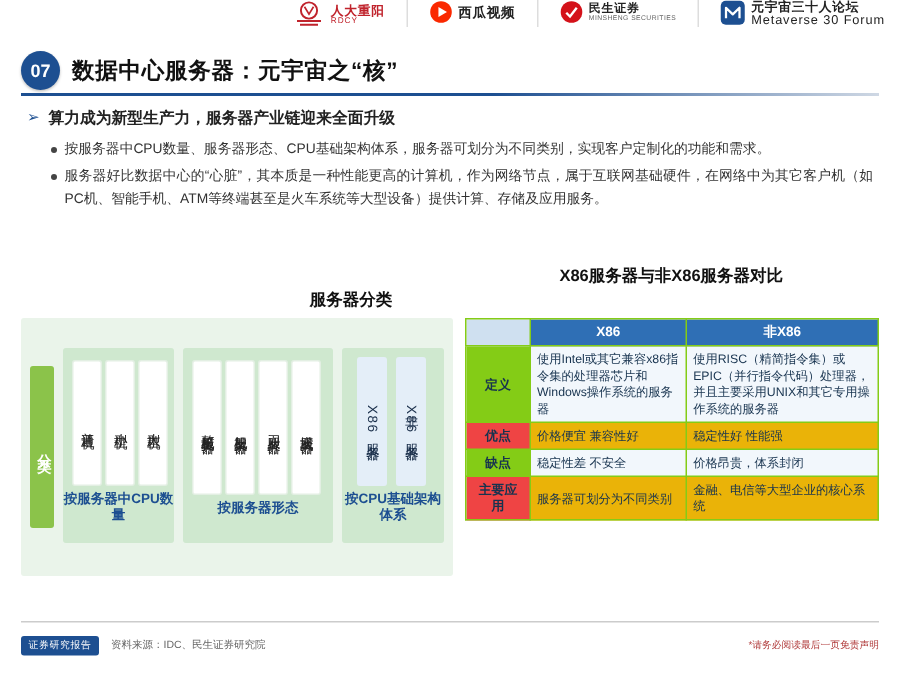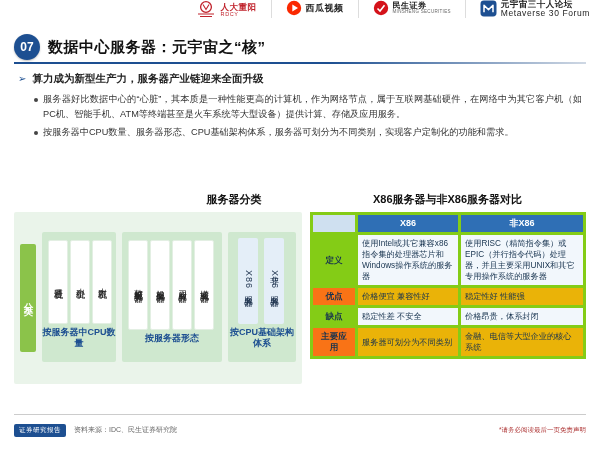--- a/index.html
+++ b/index.html
@@ -59,21 +59,21 @@
   .bullet{display:flex;gap:5px;align-items:flex-start;margin-bottom:3px;}
   .dot{width:4px;height:4px;border-radius:50%;background:#444;margin-top:5.5px;flex:none;}
   .bullet p{margin:0;text-align:justify;}
 
   
   .cap-left{
     position:absolute;left:144px;top:192px;width:180px;text-align:center;
     font-size:11px;font-weight:bold;color:#111;
   }
   .cap-right{
-    position:absolute;left:310px;top:192px;width:275px;text-align:center;
+    position:absolute;left:310px;top:176px;width:275px;text-align:center;
     font-size:11px;font-weight:bold;color:#111;
   }
 
   
   .diagram{
     position:absolute;left:14px;top:212px;width:288px;height:172px;
     background:#eaf4ea;border-radius:2px;
   }
   .cat-tab{
     position:absolute;left:20px;top:244px;width:16px;height:108px;
@@ -106,26 +106,26 @@
     display:flex;align-items:center;justify-content:center;
     writing-mode:vertical-rl;font-size:9px;line-height:11px;letter-spacing:1px;
     color:#1a2f4b;
   }
 
   
   table.cmp{
     position:absolute;left:310px;top:212px;width:276px;
     border-collapse:collapse;font-size:8.2px;line-height:11px;
   }
-  table.cmp th,table.cmp td{border:3px solid #84cc16;vertical-align:middle;padding:3px 4px;}
+  table.cmp th,table.cmp td{border:1px solid #84cc16;vertical-align:middle;padding:3px 4px;}
   table.cmp th.corner{background:#cfe0f0;width:34px;}
   table.cmp th.h{background:#2f6fb5;color:#fff;font-size:9px;font-weight:bold;text-align:center;}
   table.cmp td.rh{background:#84cc16;text-align:center;font-size:8.6px;font-weight:bold;color:#17334f;width:34px;}
   table.cmp td.c{background:#f2f7fc;color:#17334f;}
-  table.cmp tr.alt td.rh{background:#f97316;}
+  table.cmp tr.alt td.rh{background:#ef4444;}
   table.cmp tr.alt td.c{background:#eab308;}
 
   
   .footer-line{position:absolute;left:14px;top:414px;width:572px;height:1px;background:#ccc;}
   .footer{
     position:absolute;left:14px;top:419px;width:572px;height:22px;
     display:flex;align-items:center;gap:8px;font-size:7px;color:#666;
   }
   .f-badge{
     background:#1d4f91;color:#fff;font-size:6.5px;padding:2px 5px;border-radius:2px;letter-spacing:.5px;
@@ -195,25 +195,25 @@
 <div class="title-underline"></div>
 
 <div class="lead">
   <span class="arrow">➢</span>
   <span>算力成为新型生产力，服务器产业链迎来全面升级</span>
 </div>
 
 <div class="bullets">
   <div class="bullet">
     <span class="dot"></span>
-    <p>服务器好比数据中心的“心脏”，其本质是一种性能更高的计算机，作为网络节点，属于互联网基础硬件，在网络中为其它客户机（如PC机、智能手机、ATM等终端甚至是火车系统等大型设备）提供计算、存储及应用服务。</p>
+    <p>按服务器中CPU数量、服务器形态、CPU基础架构体系，服务器可划分为不同类别，实现客户定制化的功能和需求。</p>
   </div>
   <div class="bullet">
     <span class="dot"></span>
-    <p>按服务器中CPU数量、服务器形态、CPU基础架构体系，服务器可划分为不同类别，实现客户定制化的功能和需求。</p>
+    <p>服务器好比数据中心的“心脏”，其本质是一种性能更高的计算机，作为网络节点，属于互联网基础硬件，在网络中为其它客户机（如PC机、智能手机、ATM等终端甚至是火车系统等大型设备）提供计算、存储及应用服务。</p>
   </div>
 </div>
 
 <div class="cap-left">服务器分类</div>
 <div class="cap-right">X86服务器与非X86服务器对比</div>
 
 <div class="diagram"></div>
 <div class="cat-tab">分类</div>
 
 <div class="group g1"></div>

